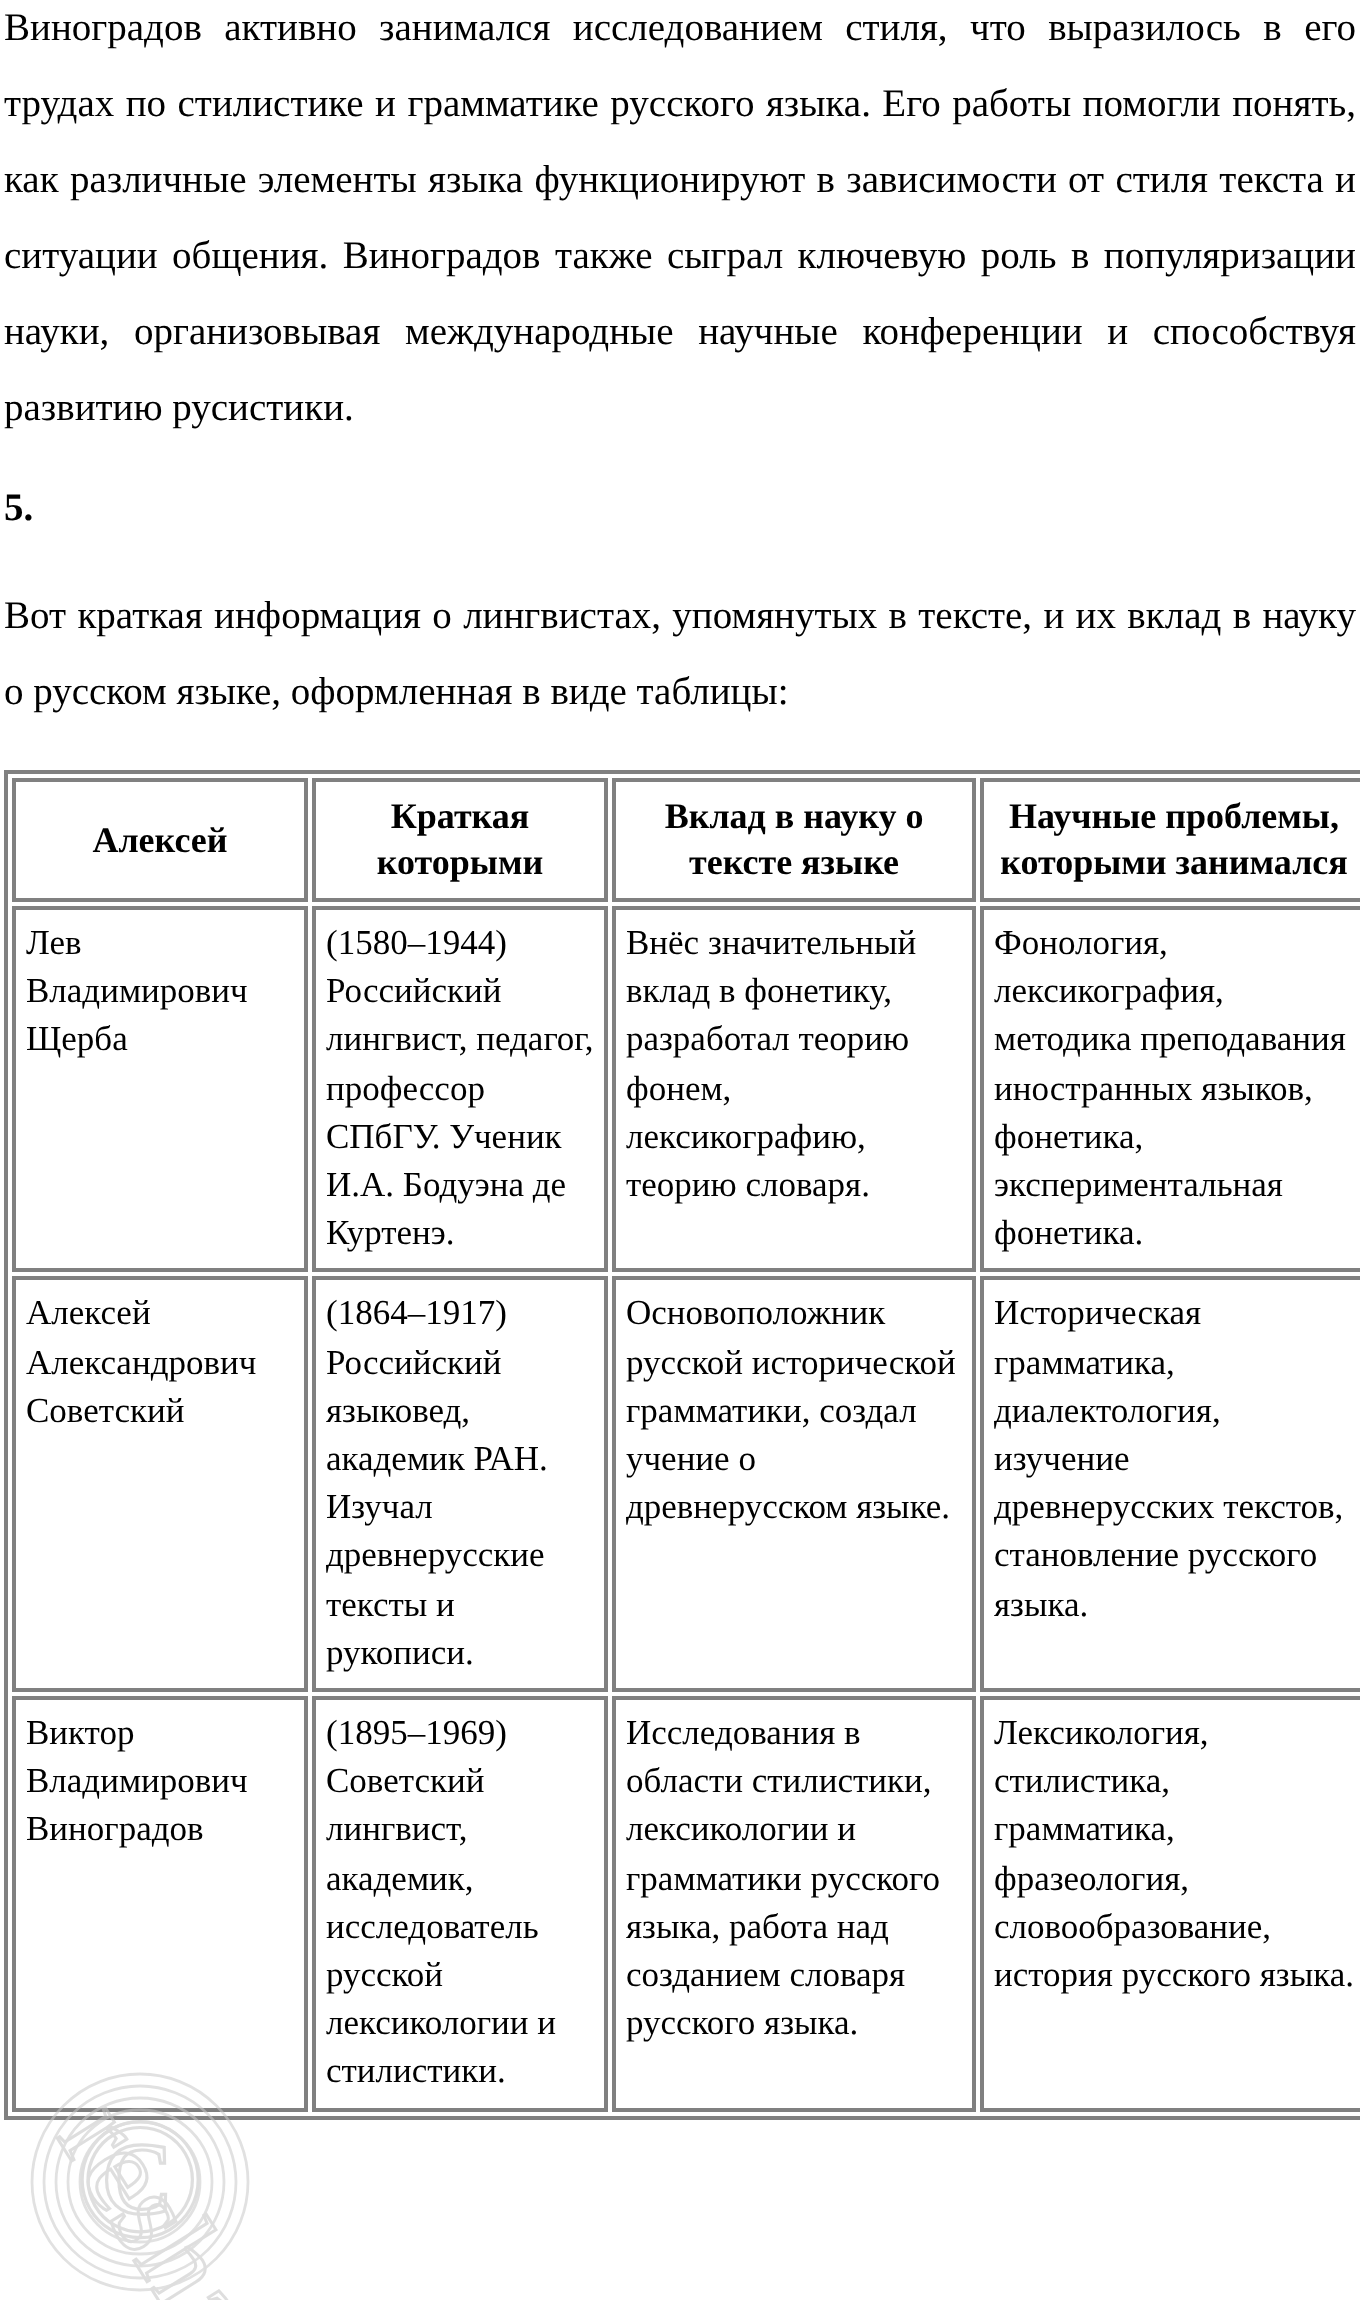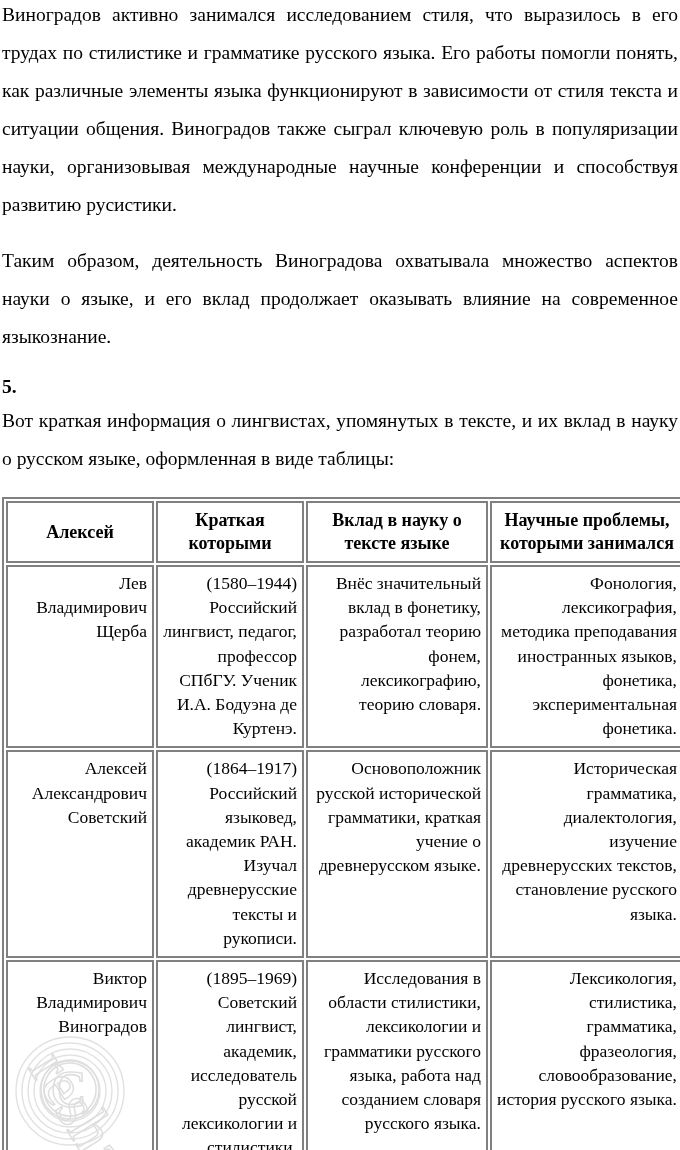--- a/index.html
+++ b/index.html
@@ -30,21 +30,21 @@
     line-height: 38px;
     text-align: justify;
     text-justify: inter-word;
     margin: 0;
     padding: 0;
     -webkit-hyphens: none;
     hyphens: none;
   }
   .para-1 { margin-top: -4px; }
   .para-2 { margin-top: 18px; }
-  .para-3 { }
+  .para-3 { margin-top: 20px; }
 
   .num-heading {
     font-size: 19.5px;
     line-height: 30px;
     font-weight: bold;
     margin: 0;
     padding: 0;
     margin-top: 16px;
   }
 
@@ -62,21 +62,21 @@
     background: #ffffff;
   }
   table.lingtable td,
   table.lingtable th {
     border: 2px solid #808080;
     vertical-align: top;
     padding: 4px 5px 6px 5px;
     font-size: 17.5px;
     line-height: 24.2px;
     font-weight: normal;
-    text-align: right;
+    text-align: left;
     background: transparent;
   }
   table.lingtable th {
     text-align: center;
     font-weight: bold;
     vertical-align: middle;
     font-size: 18px;
     line-height: 23px;
     padding: 6px 3px;
   }
@@ -105,21 +105,20 @@
   }
   .watermark svg { display: block; }
 </style>
 </head>
 <body>
 
 <div class="page">
 
   <p class="para para-1">Виноградов активно занимался исследованием стиля, что выразилось в его трудах по стилистике и грамматике русского языка. Его работы помогли понять, как различные элементы языка функционируют в зависимости от стиля текста и ситуации общения. Виноградов также сыграл ключевую роль в популяризации науки, организовывая международные научные конференции и способствуя развитию русистики.</p>
 
-  <p class="para para-2">Таким образом, деятельность Виноградова охватывала множество аспектов науки о языке, и его вклад продолжает оказывать влияние на современное языкознание.</p>
 
   <p class="num-heading">5.</p>
 
   <p class="para para-3">Вот краткая информация о лингвистах, упомянутых в тексте, и их вклад в науку о русском языке, оформленная в виде таблицы:</p>
 
   <div class="tbl-wrap">
     <table class="lingtable">
       <colgroup>
         <col class="c1">
           <col class="c2">
@@ -137,21 +136,21 @@
       <tbody>
         <tr>
           <td class="name-cell">Лев Владимирович Щерба</td>
           <td>(1580–1944) Российский лингвист, педагог, профессор СПбГУ. Ученик И.А. Бодуэна де Куртенэ.</td>
           <td>Внёс значительный вклад в фонетику, разработал теорию фонем, лексикографию, теорию словаря.</td>
           <td>Фонология, лексикография, методика преподавания иностранных языков, фонетика, экспериментальная фонетика.</td>
         </tr>
         <tr>
           <td class="name-cell">Алексей Александрович Советский</td>
           <td>(1864–1917) Российский языковед, академик РАН. Изучал древнерусские тексты и рукописи.</td>
-          <td>Основоположник русской исторической грамматики, краткая учение о древнерусском языке.</td>
+          <td>Основоположник русской исторической грамматики, создал учение о древнерусском языке.</td>
           <td>Историческая грамматика, диалектология, изучение древнерусских текстов, становление русского языка.</td>
         </tr>
         <tr>
           <td class="name-cell">Виктор Владимирович Виноградов</td>
           <td>(1895–1969) Советский лингвист, академик, исследователь русской лексикологии и стилистики.</td>
           <td>Исследования в области стилистики, лексикологии и грамматики русского языка, работа над созданием словаря русского языка.</td>
           <td>Лексикология, стилистика, грамматика, фразеология, словообразование, история русского языка.</td>
         </tr>
       </tbody>
     </table>

